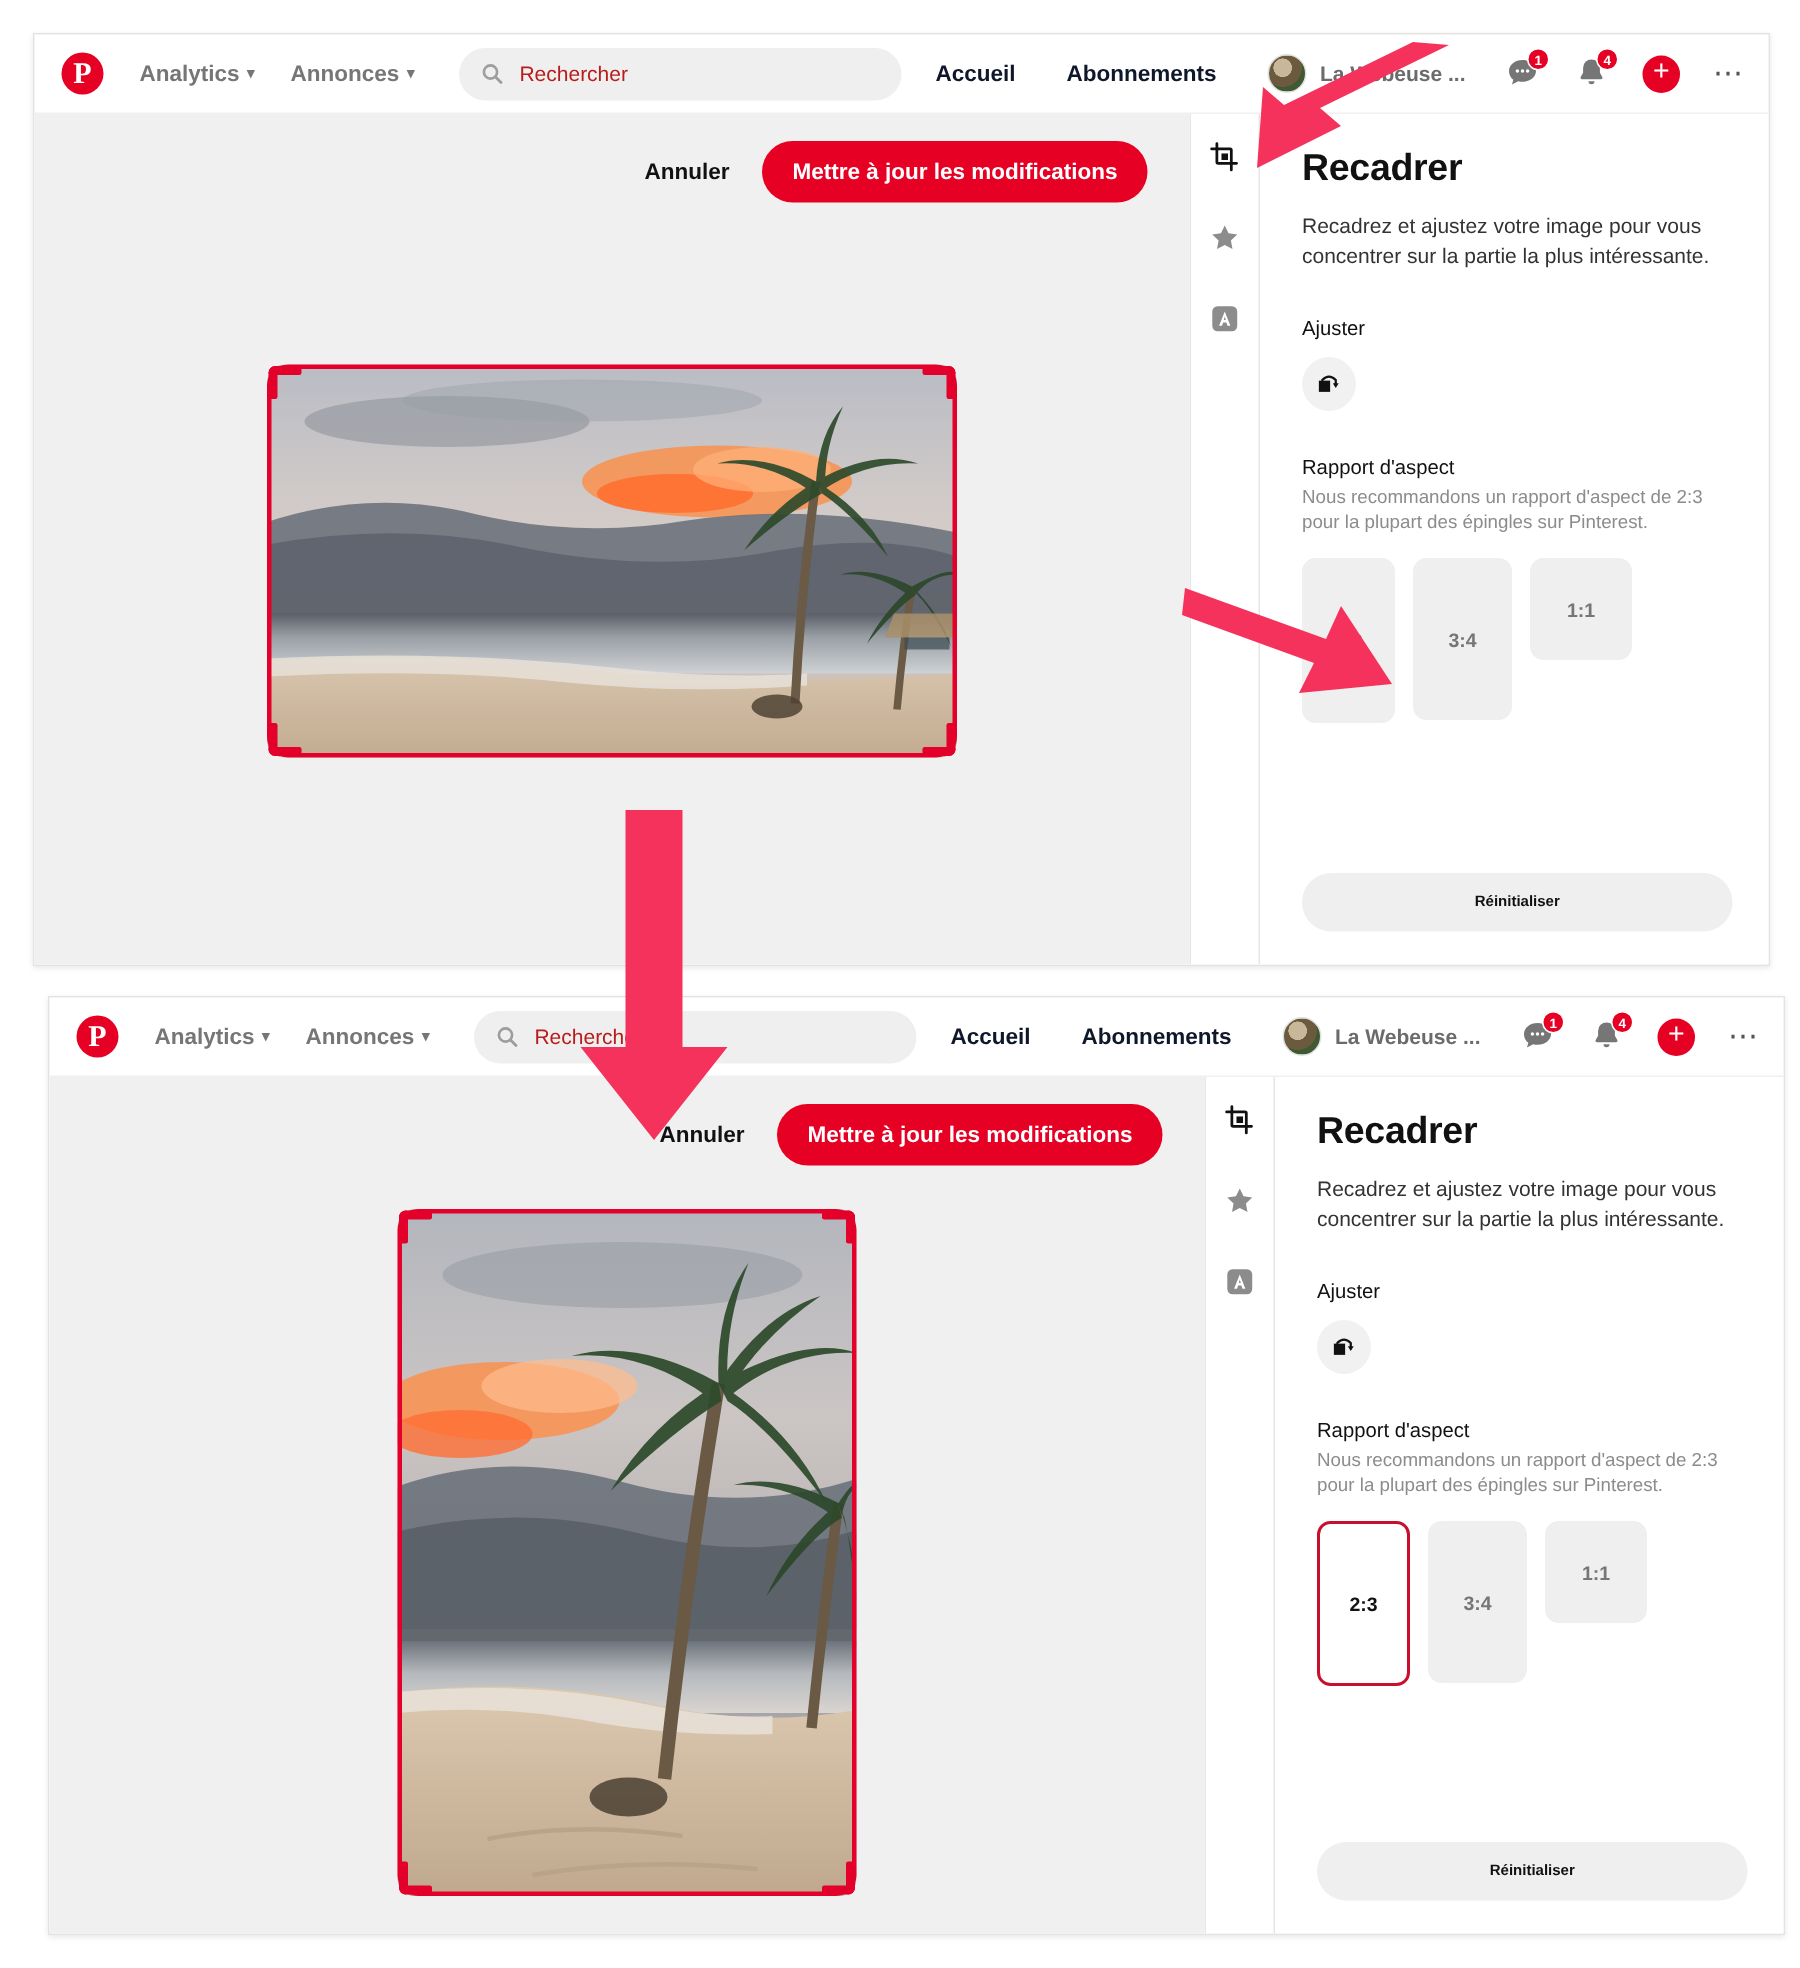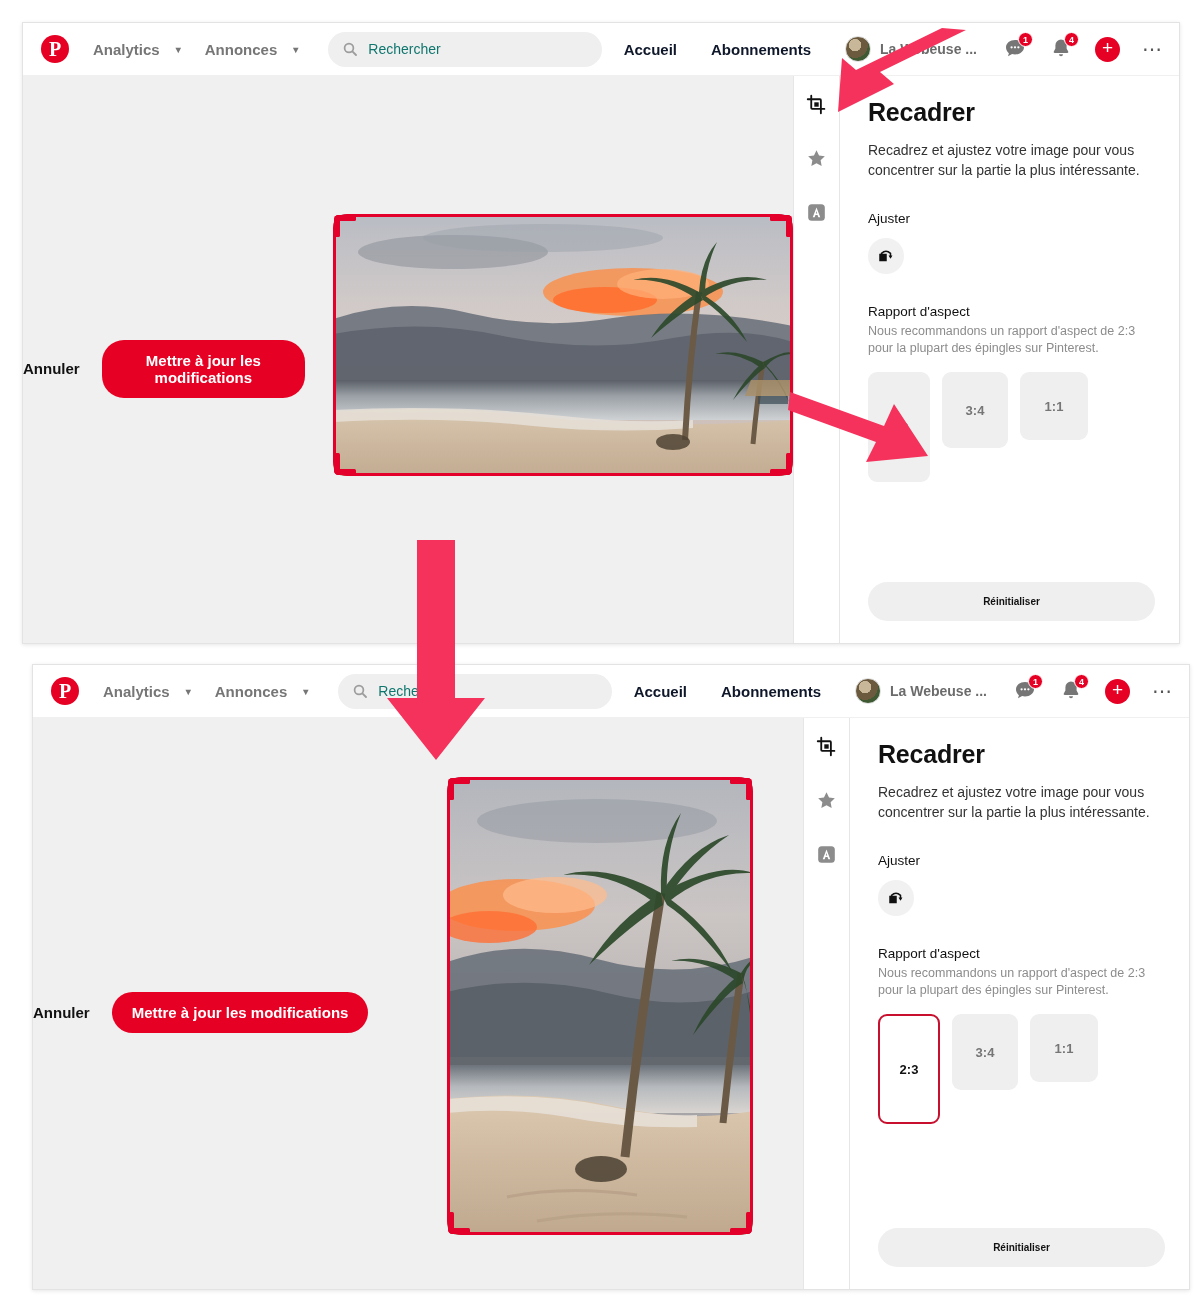--- a/index.html
+++ b/index.html
@@ -35,36 +35,36 @@
     width: 28px; height: 28px; border-radius: 50%;
     background: #e60023; color: #fff;
     display: flex; align-items: center; justify-content: center;
     font-family: "Liberation Serif", serif;
     font-weight: bold; font-size: 20px; line-height: 1;
     flex: none;
   }
   .nav-link {
     margin-left: 24px;
     font-size: 15px; font-weight: bold; color: #767676;
-    display: flex; align-items: center; gap: 16px;
+    display: flex; align-items: center; gap: 5px;
     white-space: nowrap;
   }
   .caret { font-size: 10px; color:#767676; }
   .searchbox {
     flex: 1;
     margin: 0 22px 0 30px;
     height: 35px;
     background: #efefef;
     border-radius: 18px;
     display: flex; align-items: center;
     padding: 0 14px;
     max-width: 295px;
   }
   .search-ico { width: 16px; height: 16px; flex:none; margin-right: 10px; opacity:.62; }
-  .search-txt { font-size: 14px; color: #0f766e; }
+  .search-txt { font-size: 14px; color: #b91c1c; }
   .nav-right { display: flex; align-items: center; margin-left: auto; }
   .nav-right .nav-link { margin-left: 0; margin-right: 34px; color:#0f172a;}
   .avatar-wrap { display:flex; align-items:center; margin-right: 26px; }
   .avatar {
     width: 26px; height: 26px; border-radius: 50%;
     background: radial-gradient(circle at 38% 34%, #c9b79a 0 28%, #6b5a3e 29% 58%, #3f5a32 59% 100%);
     border: 1px solid #e0e0e0; flex:none;
   }
   .avatar-name { font-size: 14px; font-weight: bold; color:#6b6b6b; margin-left: 9px; white-space: nowrap;}
   .icon-badge { position: relative; margin-right: 22px; width: 24px; height: 24px; }
@@ -83,21 +83,21 @@
     font-size: 19px; line-height: 0; padding-bottom:2px; font-weight:400;
     flex:none;
   }
   .dots { color:#555; font-size: 20px; letter-spacing: 1px; line-height: 10px; }
 
   
   .editor { display: flex; height: calc(100% - 53px); background:#fff; }
   .canvas-col {
     flex: 1; background: #f0f0f0;
     position: relative;
-    display: flex; flex-direction: row;
+    display: flex; flex-direction: column;
   }
   .action-row {
     display:flex; align-items:center; justify-content:flex-end;
     gap: 22px; padding: 18px 28px 0 0;
   }
   .btn-cancel {
     font-size: 15px; font-weight: bold; color: #111; background:none; border:none;
     cursor:pointer; font-family:inherit;
   }
   .btn-primary {
@@ -154,21 +154,21 @@
   }
   .sub-desc { font-size: 12.5px; color:#8c8c8c; line-height: 1.42; margin-top: 4px; }
   .ratio-row { display:flex; align-items:flex-start; gap: 12px; margin-top: 14px; }
   .ratio {
     background:#efefef; border-radius: 9px;
     display:flex; align-items:center; justify-content:center;
     font-size: 13px; font-weight: bold; color:#767676;
     cursor:pointer; border: 2px solid transparent;
   }
   .ratio.r23 { width: 62px; height: 110px; }
-  .ratio.r34 { width: 66px; height: 76px; }
+  .ratio.r34 { width: 66px; height: 108px; }
   .ratio.r11 { width: 68px; height: 68px; }
   .ratio.selected { background:#fff; border-color:#c8102e; color:#111; }
   .reset-wrap { margin-top:auto; padding: 0 0 22px 0; }
   .btn-reset {
     width: 100%; background:#efefef; border:none; border-radius: 22px;
     padding: 14px 0; font-size: 10px; font-weight: bold; color:#111;
     cursor:pointer; font-family:inherit;
   }
 
   

